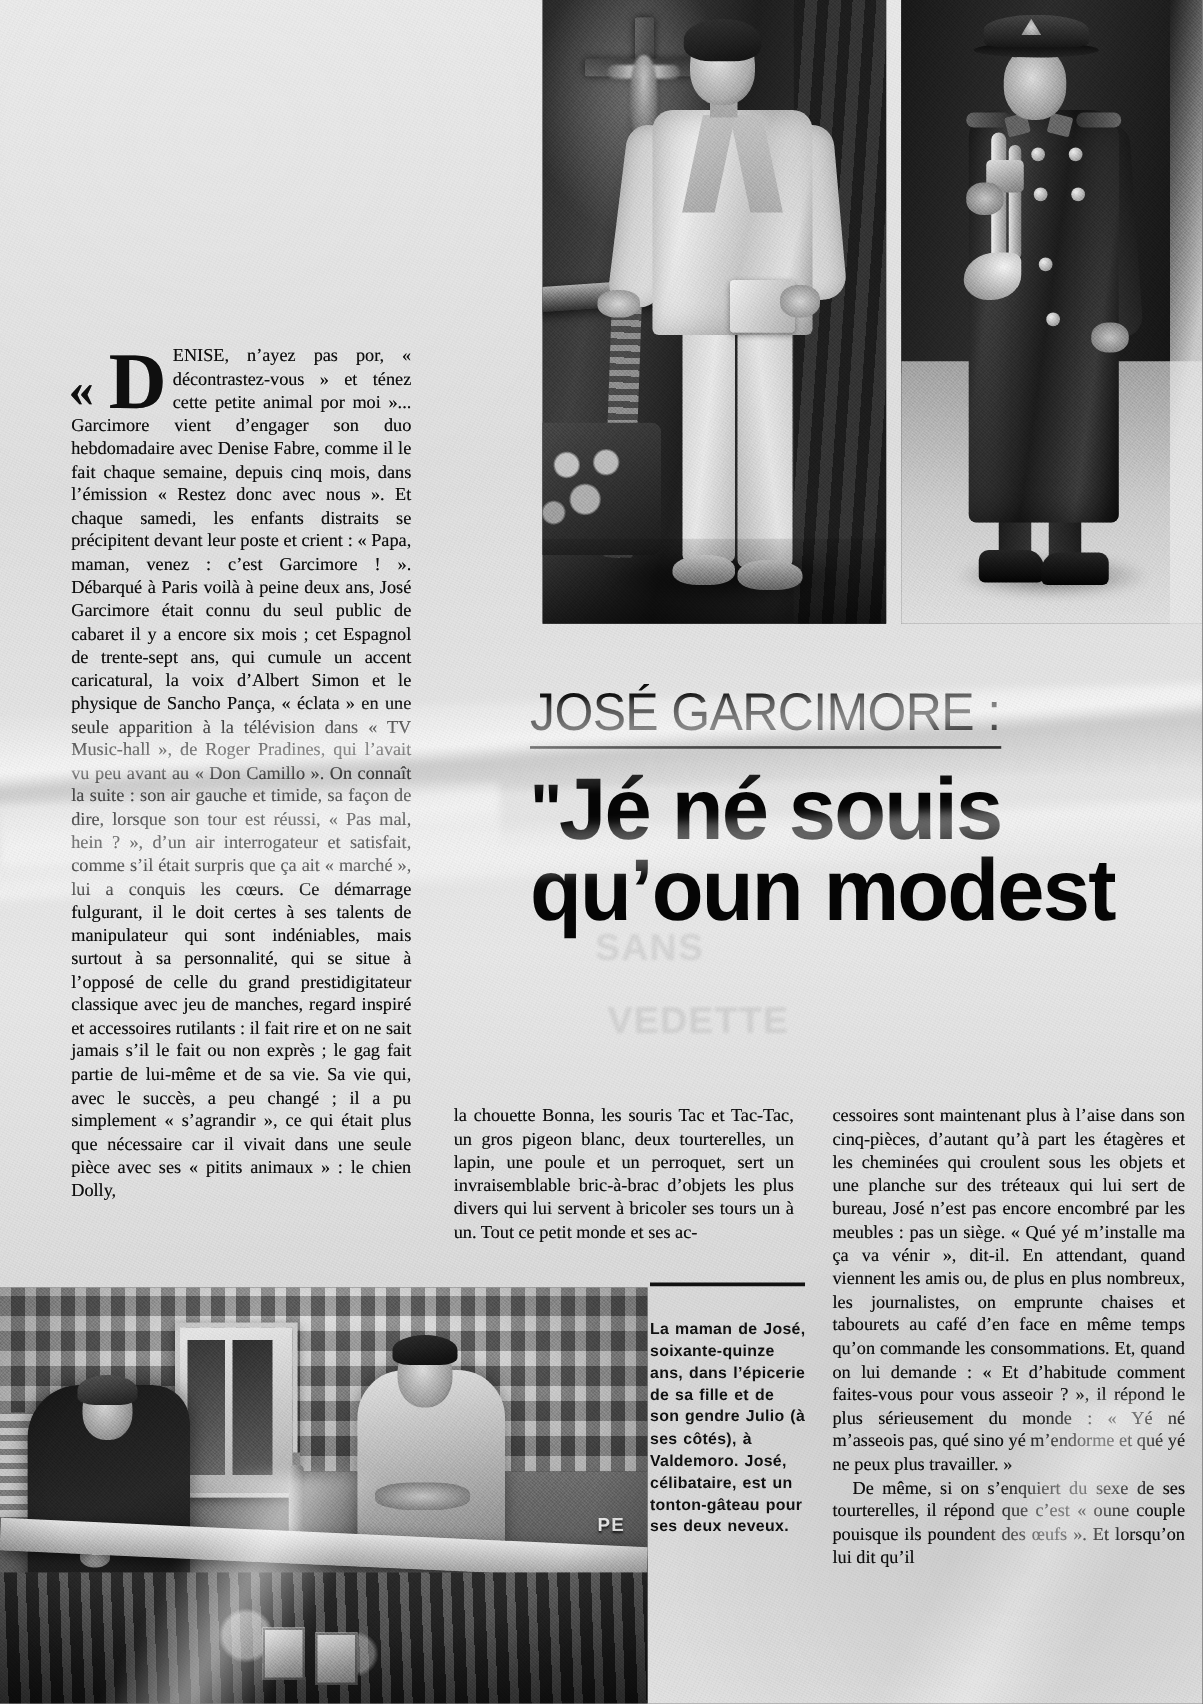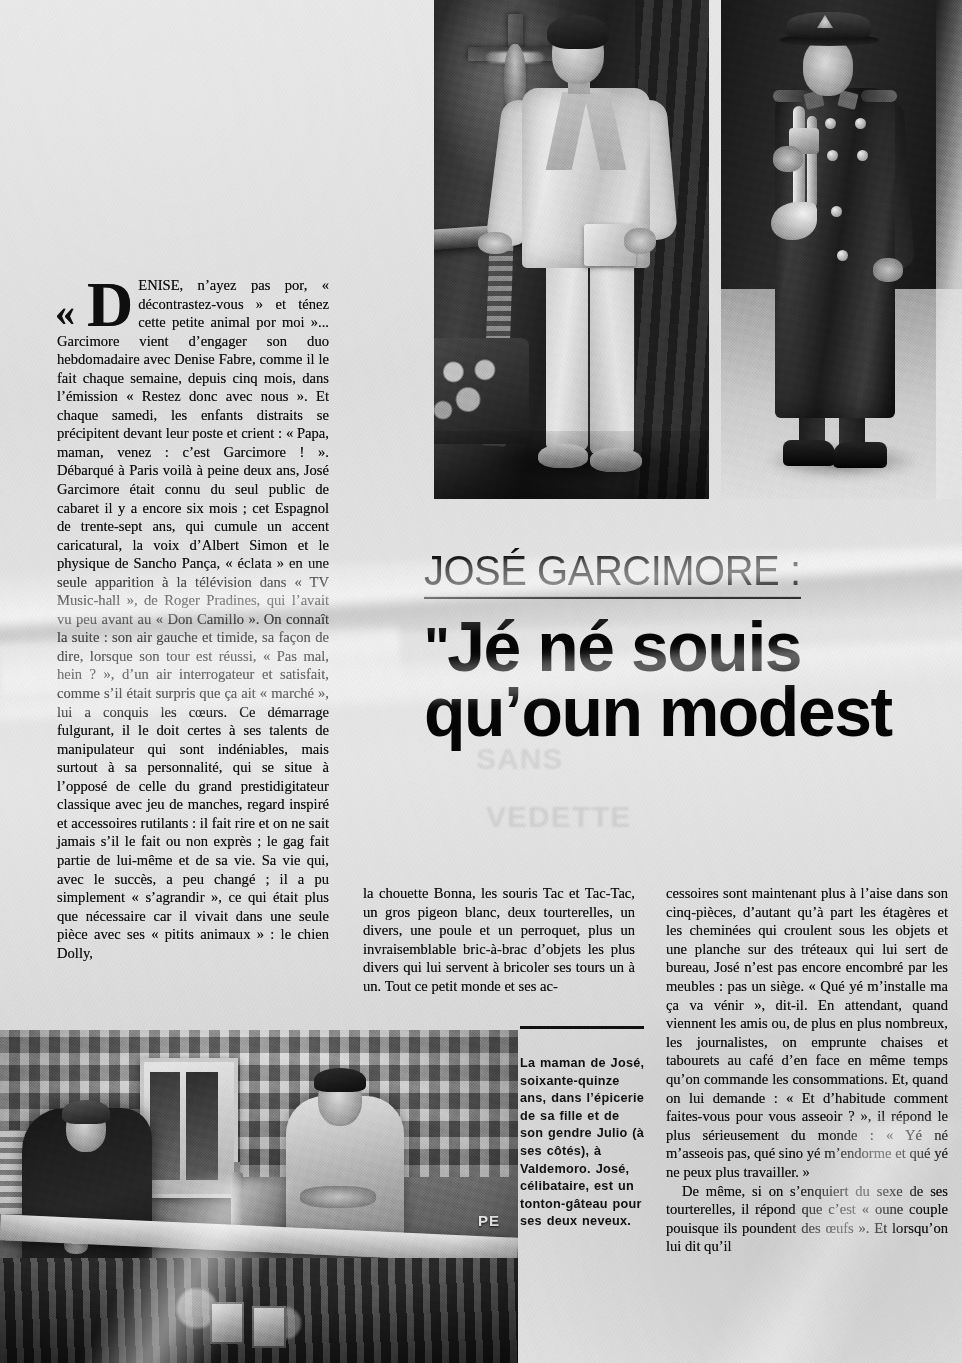--- a/index.html
+++ b/index.html
@@ -541,21 +541,21 @@
 
   <div class="col" id="col-left">
     <div class="dropcap-wrap">
       <span class="guillemet">«</span>
       <span class="dropcap">D</span>
       <p>ENISE, n’ayez pas por, « décontrastez-vous » et ténez cette petite animal por moi »... Garcimore vient d’engager son duo hebdomadaire avec Denise Fabre, comme il le fait chaque semaine, depuis cinq mois, dans l’émission « Restez donc avec nous ». Et chaque samedi, les enfants distraits se précipitent devant leur poste et crient : « Papa, maman, venez : c’est Garcimore ! ». Débarqué à Paris voilà à peine deux ans, José Garcimore était connu du seul public de cabaret il y a encore six mois ; cet Espagnol de trente-sept ans, qui cumule un accent caricatural, la voix d’Albert Simon et le physique de Sancho Pança, « éclata » en une seule apparition à la télévision dans « TV Music-hall », de Roger Pradines, qui l’avait vu peu avant au « Don Camillo ». On connaît la suite : son air gauche et timide, sa façon de dire, lorsque son tour est réussi, « Pas mal, hein ? », d’un air interrogateur et satisfait, comme s’il était surpris que ça ait « marché », lui a conquis les cœurs. Ce démarrage fulgurant, il le doit certes à ses talents de manipulateur qui sont indéniables, mais surtout à sa personnalité, qui se situe à l’opposé de celle du grand prestidigitateur classique avec jeu de manches, regard inspiré et accessoires rutilants : il fait rire et on ne sait jamais s’il le fait ou non exprès ; le gag fait partie de lui-même et de sa vie. Sa vie qui, avec le succès, a peu changé ; il a pu simplement « s’agrandir », ce qui était plus que nécessaire car il vivait dans une seule pièce avec ses « pitits animaux » : le chien Dolly,</p>
     </div>
   </div>
 
   <div class="col" id="col-mid">
-    <p>la chouette Bonna, les souris Tac et Tac-Tac, un gros pigeon blanc, deux tourterelles, un divers, une poule et un perroquet, plus un invraisemblable bric-à-brac d’objets les plus divers qui lui servent à bricoler ses tours un à un. Tout ce petit monde et ses ac-</p>
+    <p>la chouette Bonna, les souris Tac et Tac-Tac, un gros pigeon blanc, deux tourterelles, un lapin, une poule et un perroquet, sert un invraisemblable bric-à-brac d’objets les plus divers qui lui servent à bricoler ses tours un à un. Tout ce petit monde et ses ac-</p>
   </div>
 
   <div class="col" id="col-right">
     <p>cessoires sont maintenant plus à l’aise dans son cinq-pièces, d’autant qu’à part les étagères et les cheminées qui croulent sous les objets et une planche sur des tréteaux qui lui sert de bureau, José n’est pas encore encombré par les meubles : pas un siège. « Qué yé m’installe ma ça va vénir », dit-il. En attendant, quand viennent les amis ou, de plus en plus nombreux, les journalistes, on emprunte chaises et tabourets au café d’en face en même temps qu’on commande les consommations. Et, quand on lui demande : « Et d’habitude comment faites-vous pour vous asseoir ? », il répond le plus sérieusement du monde : « Yé né m’asseois pas, qué sino yé m’endorme et qué yé ne peux plus travailler. »</p>
     <p>De même, si on s’enquiert du sexe de ses tourterelles, il répond que c’est « oune couple pouisque ils poundent des œufs ». Et lorsqu’on lui dit qu’il</p>
   </div>
 
   <div id="caption-block">
     <div class="caption-rule"></div>
     <div class="caption-text">La maman de José, soixante-quinze ans, dans l’épicerie de sa fille et de son gendre Julio (à ses côtés), à Valdemoro. José, célibataire, est un tonton-gâteau pour ses deux neveux.</div>

